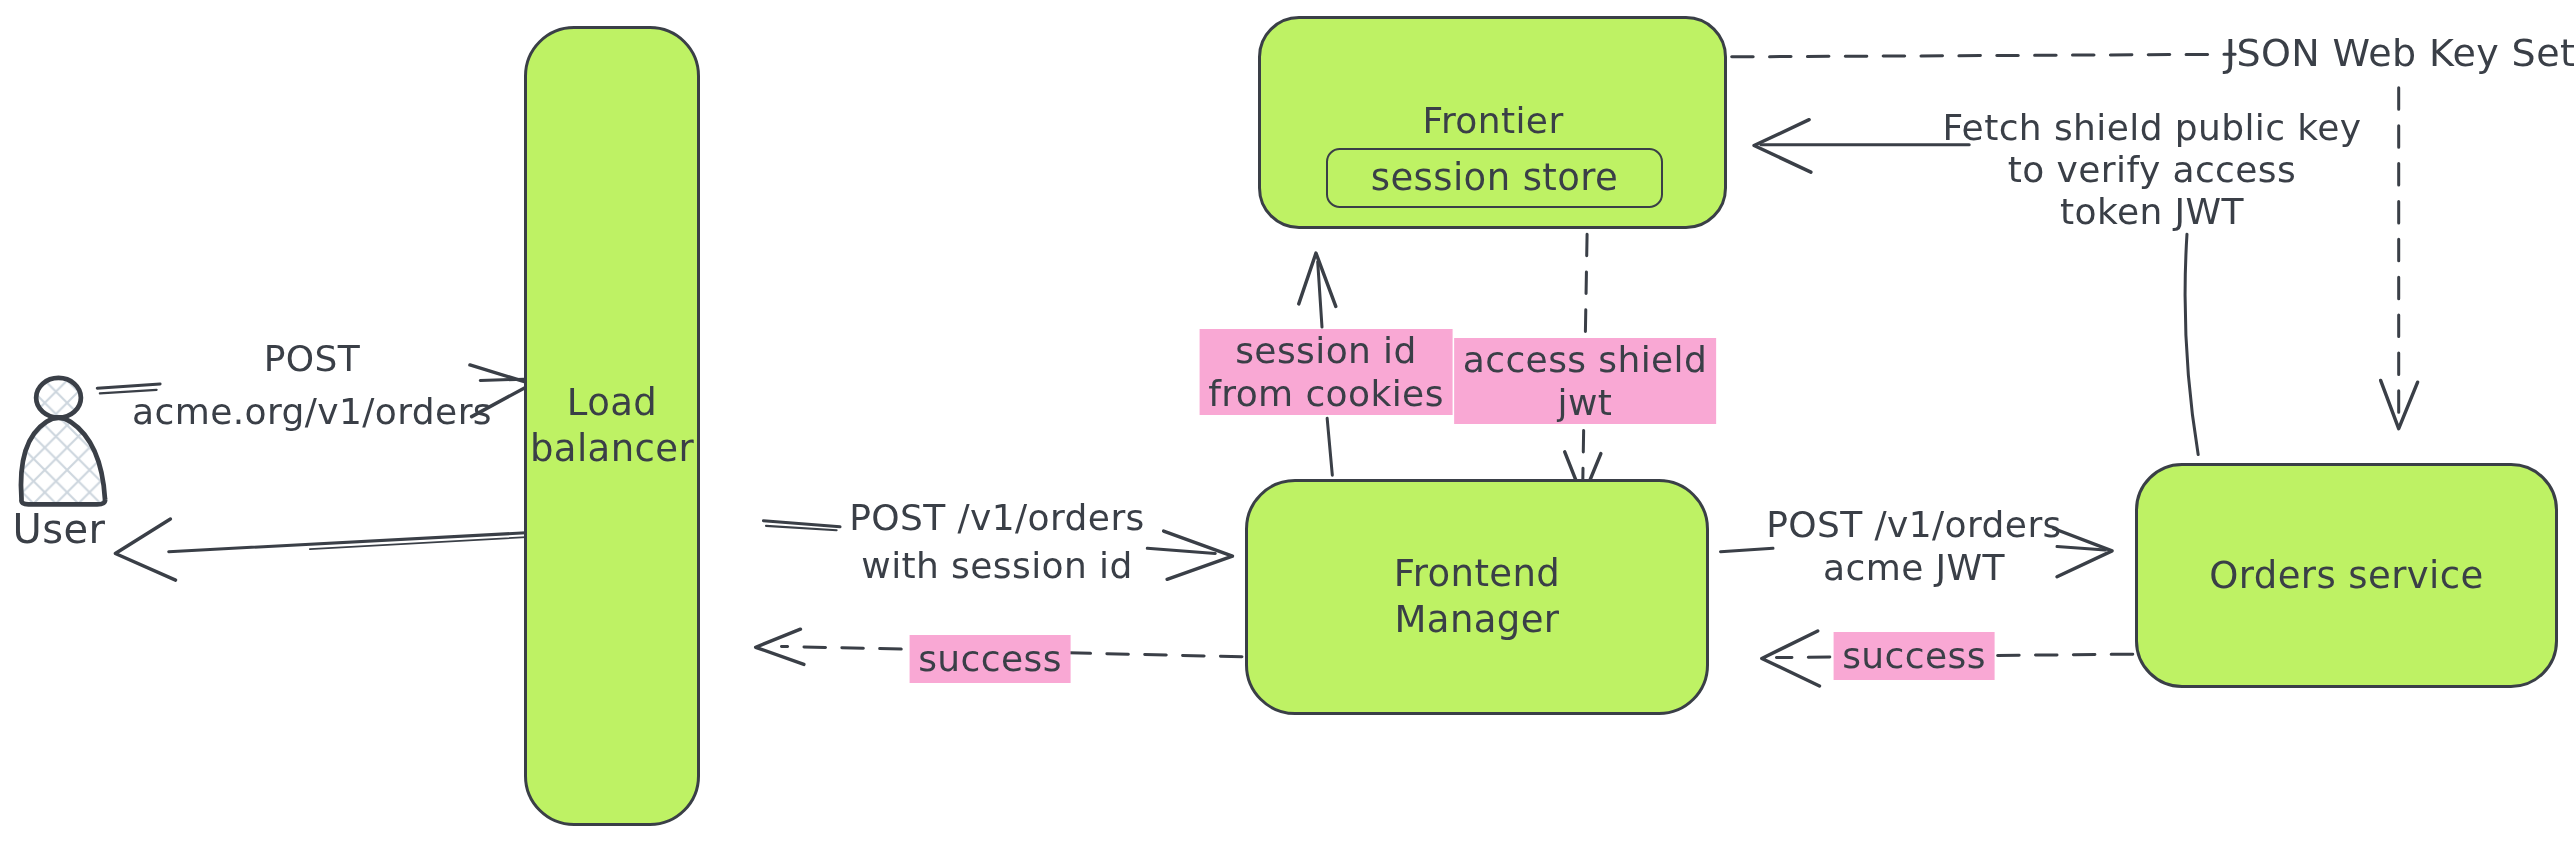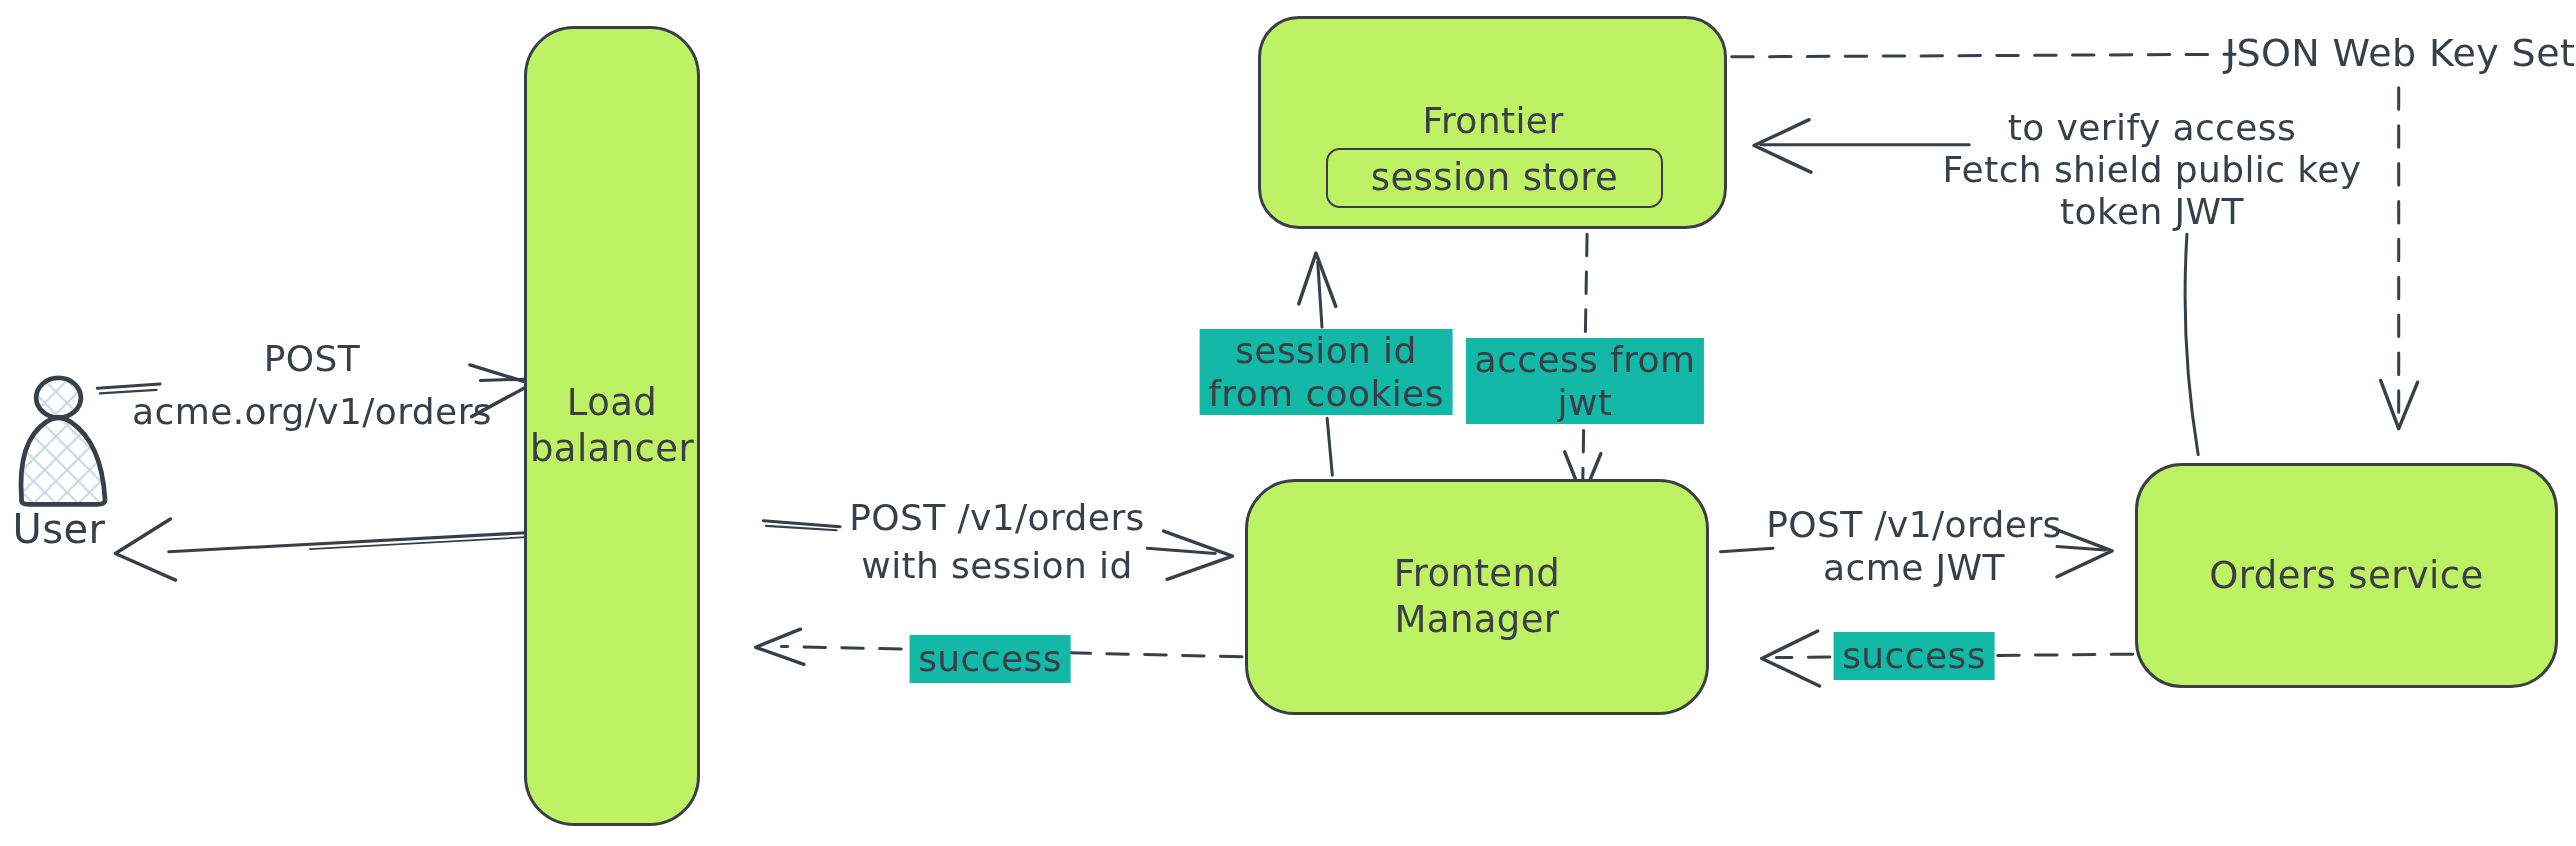--- a/index.html
+++ b/index.html
@@ -52,21 +52,21 @@
     position: absolute;
     transform: translate(-50%, -50%);
     text-align: center;
     white-space: nowrap;
     font-size: 36px;
     line-height: 48px;
     letter-spacing: 0.4px;
   }
   .edge-label span { display: block; }
   .mask {
-    background: #14b8a6;
+    background: #f9a8d4;
     padding: 0 8.6px;
   }
   .tight { line-height: 43px; }
 </style>
 </head>
 <body>
 
 <div id="canvas">
 
   <svg id="lines-layer" viewBox="0 0 2993 984" xmlns="http://www.w3.org/2000/svg" fill="none" stroke="#3a3f47" stroke-width="3.5" stroke-linecap="round" stroke-linejoin="round">
@@ -179,33 +179,33 @@
   </div>
 
   <div class="edge-label mask" style="left:990px; top:659px;">success</div>
 
   <div class="edge-label mask tight" style="left:1326px; top:372px;">
     <span>session id</span>
     <span>from cookies</span>
   </div>
 
   <div class="edge-label mask tight" style="left:1585px; top:381px;">
-    <span>access from</span>
+    <span>access shield</span>
     <span>jwt</span>
   </div>
 
   <div class="edge-label tight" style="left:1914px; top:546px;">
     <span>POST /v1/orders</span>
     <span>acme JWT</span>
   </div>
 
   <div class="edge-label mask" style="left:1914px; top:656px;">success</div>
 
   <div class="edge-label" style="left:2152px; top:170px; line-height:42px;">
+    <span>Fetch shield public key</span>
     <span>to verify access</span>
-    <span>Fetch shield public key</span>
     <span>token JWT</span>
   </div>
 
   <div class="edge-label" style="left:2400px; top:53px; font-size:38px;">JSON Web Key Set</div>
 
 </div>
 
 
 </body></html>

